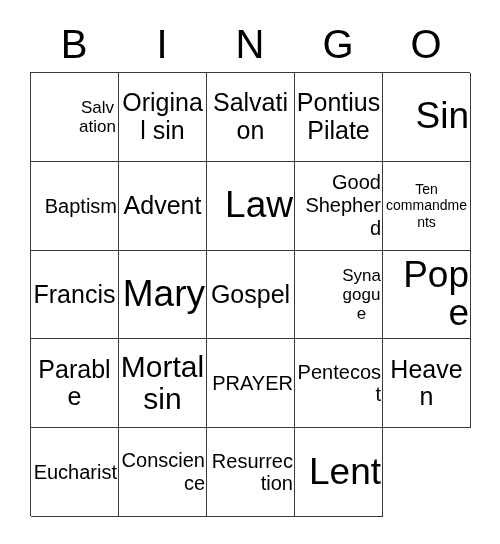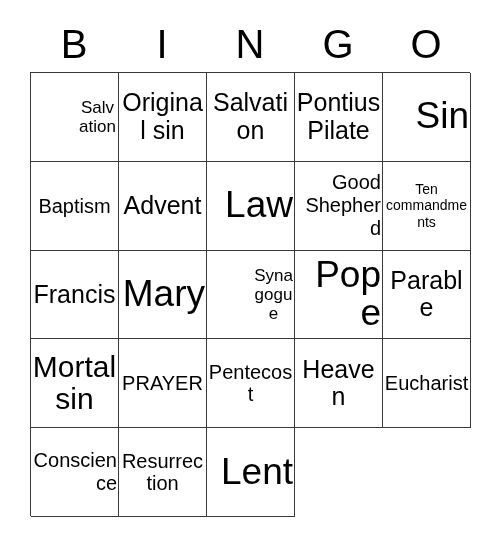--- a/index.html
+++ b/index.html
@@ -71,21 +71,21 @@
     width: 100%;
     line-height: 1.08;
     word-break: break-word;
     overflow-wrap: break-word;
     hyphens: none;
   }
   
   .fs-xs  .cell-text { font-size: 14px; line-height: 1.2; }
   .fs-sm  .cell-text { font-size: 20px; line-height: 1.15; text-align: right; }
   .fs-smd .cell-text { font-size: 17px; line-height: 1.12; margin-left: 46px; }
-  .fs-md  .cell-text { font-size: 20px; line-height: 1.1; }
+  .fs-md  .cell-text { font-size: 20px; line-height: 1.1; text-align: right; }
   .fs-lg  .cell-text { font-size: 25px; line-height: 1.1; }
   .fs-xl  .cell-text { font-size: 30px; line-height: 1.08; }
   .fs-xxl .cell-text { font-size: 37px; line-height: 1.05; text-align: right; }
 </style>
 </head>
 <body>
 
 <div id="bingo-card">
 
   <div id="header-row">
@@ -126,20 +126,23 @@
       </div>
       <div class="cell fs-xs">
         <span class="cell-text">Ten commandments</span>
       </div>
       <div class="cell fs-lg">
         <span class="cell-text">Francis</span>
       </div>
       <div class="cell fs-xxl">
         <span class="cell-text">Mary</span>
       </div>
+      <div class="cell fs-lg">
+        <span class="cell-text">Gospel</span>
+      </div>
       <div class="cell fs-smd">
         <span class="cell-text">Synagogue</span>
       </div>
       <div class="cell fs-xxl">
         <span class="cell-text">Pope</span>
       </div>
       <div class="cell fs-lg">
         <span class="cell-text">Parable</span>
       </div>
       <div class="cell fs-xl">

